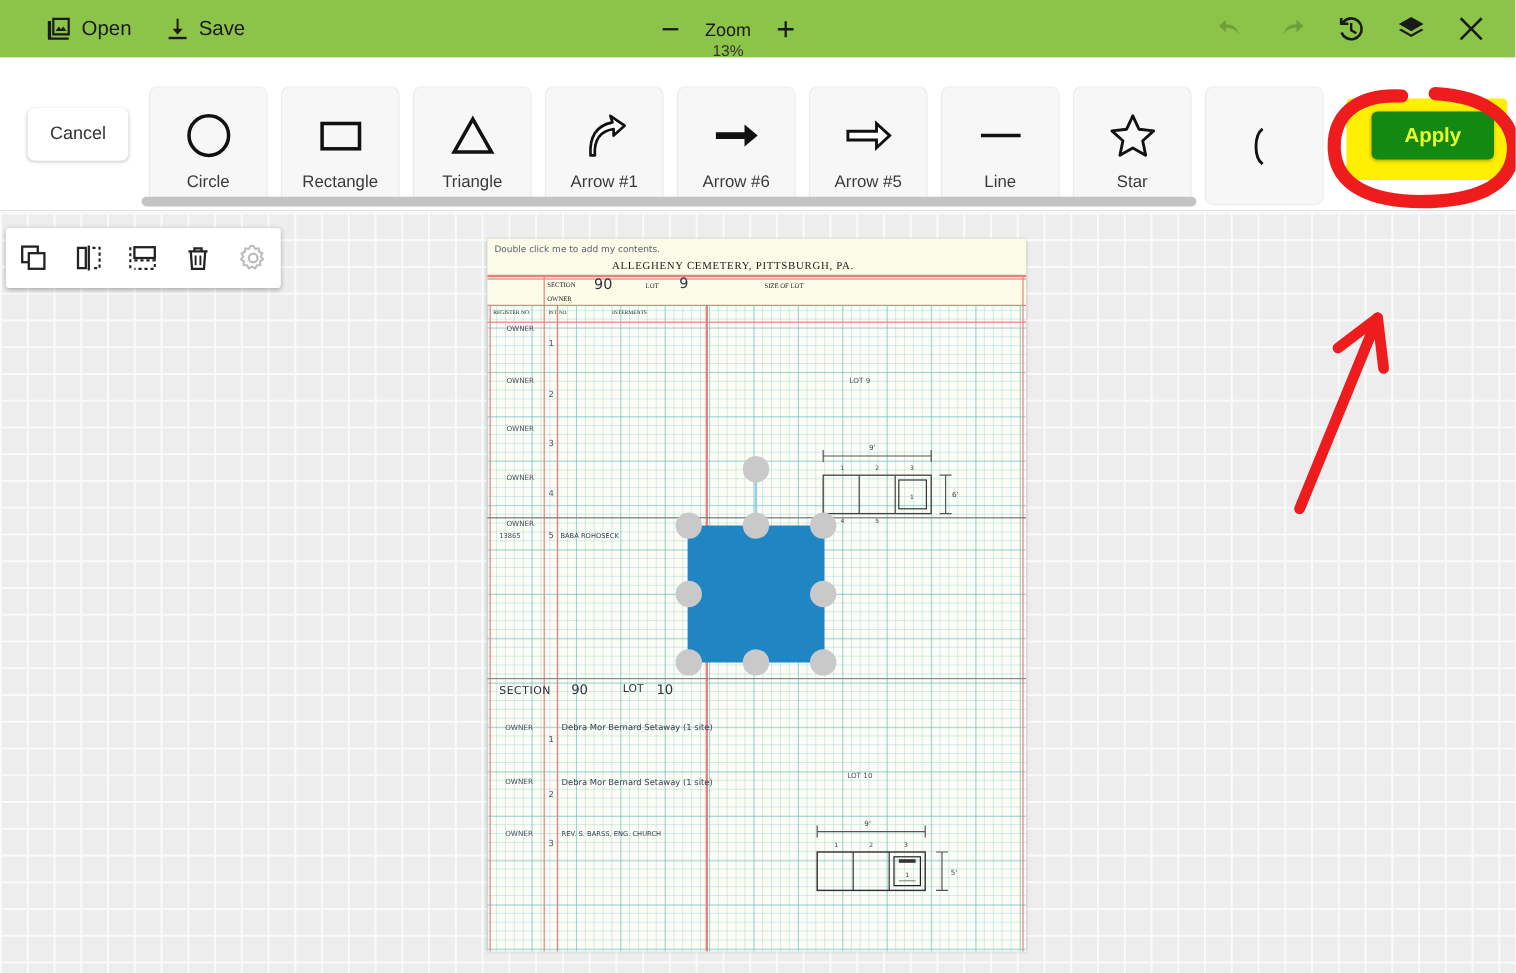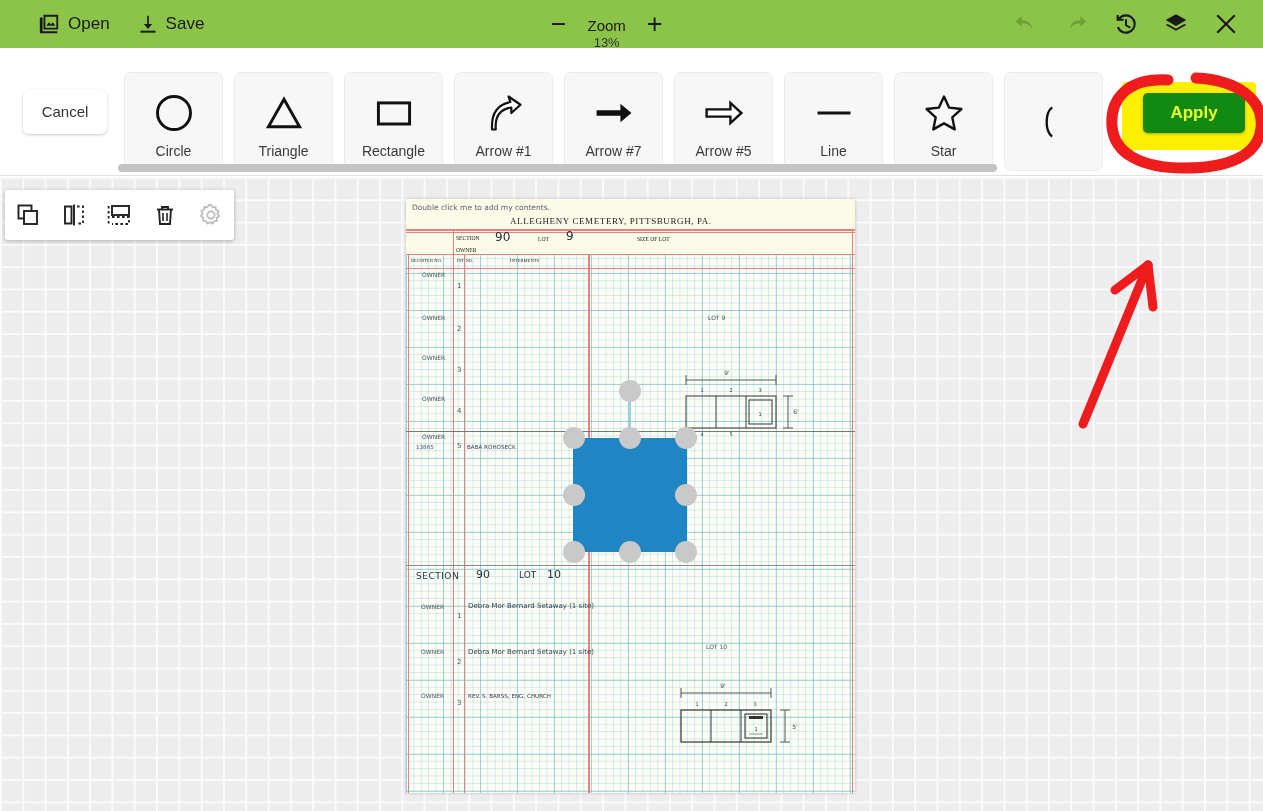--- a/index.html
+++ b/index.html
@@ -233,52 +233,52 @@
           <svg width="44" height="44" viewBox="0 0 48 48">
               <circle cx="24" cy="24" r="18" fill="none" stroke="#111" stroke-width="3.2"></circle>
             </svg>
         </span>
         <span class="shape-lbl">Circle</span>
       </div>
 
       <div class="shape-card">
         <span class="shape-gl">
           <svg width="44" height="44" viewBox="0 0 48 48">
+              <rect x="7" y="13" width="34" height="23" fill="none" stroke="#111" stroke-width="3.2"></rect>
+            </svg>
+        </span>
+        <span class="shape-lbl">Rectangle</span>
+      </div>
+
+      <div class="shape-card">
+        <span class="shape-gl">
+          <svg width="44" height="44" viewBox="0 0 48 48">
               <path d="M24 9 41 39H7L24 9z" fill="none" stroke="#111" stroke-width="3.2" stroke-linejoin="miter"></path>
             </svg>
         </span>
         <span class="shape-lbl">Triangle</span>
       </div>
 
-      <div class="shape-card">
-        <span class="shape-gl">
-          <svg width="44" height="44" viewBox="0 0 48 48">
-              <rect x="7" y="13" width="34" height="23" fill="none" stroke="#111" stroke-width="3.2"></rect>
-            </svg>
-        </span>
-        <span class="shape-lbl">Rectangle</span>
-      </div>
-
 
       <div class="shape-card">
         <span class="shape-gl">
           <svg width="44" height="44" viewBox="0 0 48 48">
             <path d="M11 42c-1-16 4-27 20-30l-2-6 13 9-10 9 0-6C19 20 14 29 15 42h-4z" fill="#fff" stroke="#111" stroke-width="2.4" stroke-linejoin="round"></path>
           </svg>
         </span>
         <span class="shape-lbl">Arrow #1</span>
       </div>
 
       <div class="shape-card">
         <span class="shape-gl">
           <svg width="44" height="44" viewBox="0 0 48 48">
             <path d="M5 21h26v-7l12 10-12 10v-7H5v-6z" fill="#111"></path>
           </svg>
         </span>
-        <span class="shape-lbl">Arrow #7</span>
+        <span class="shape-lbl">Arrow #6</span>
       </div>
 
       <div class="shape-card">
         <span class="shape-gl">
           <svg width="44" height="44" viewBox="0 0 48 48">
             <path d="M5 20h26v-7l12 11-12 11v-7H5v-8z" fill="#fff" stroke="#111" stroke-width="2.6" stroke-linejoin="miter"></path>
           </svg>
         </span>
         <span class="shape-lbl">Arrow #5</span>
       </div>

